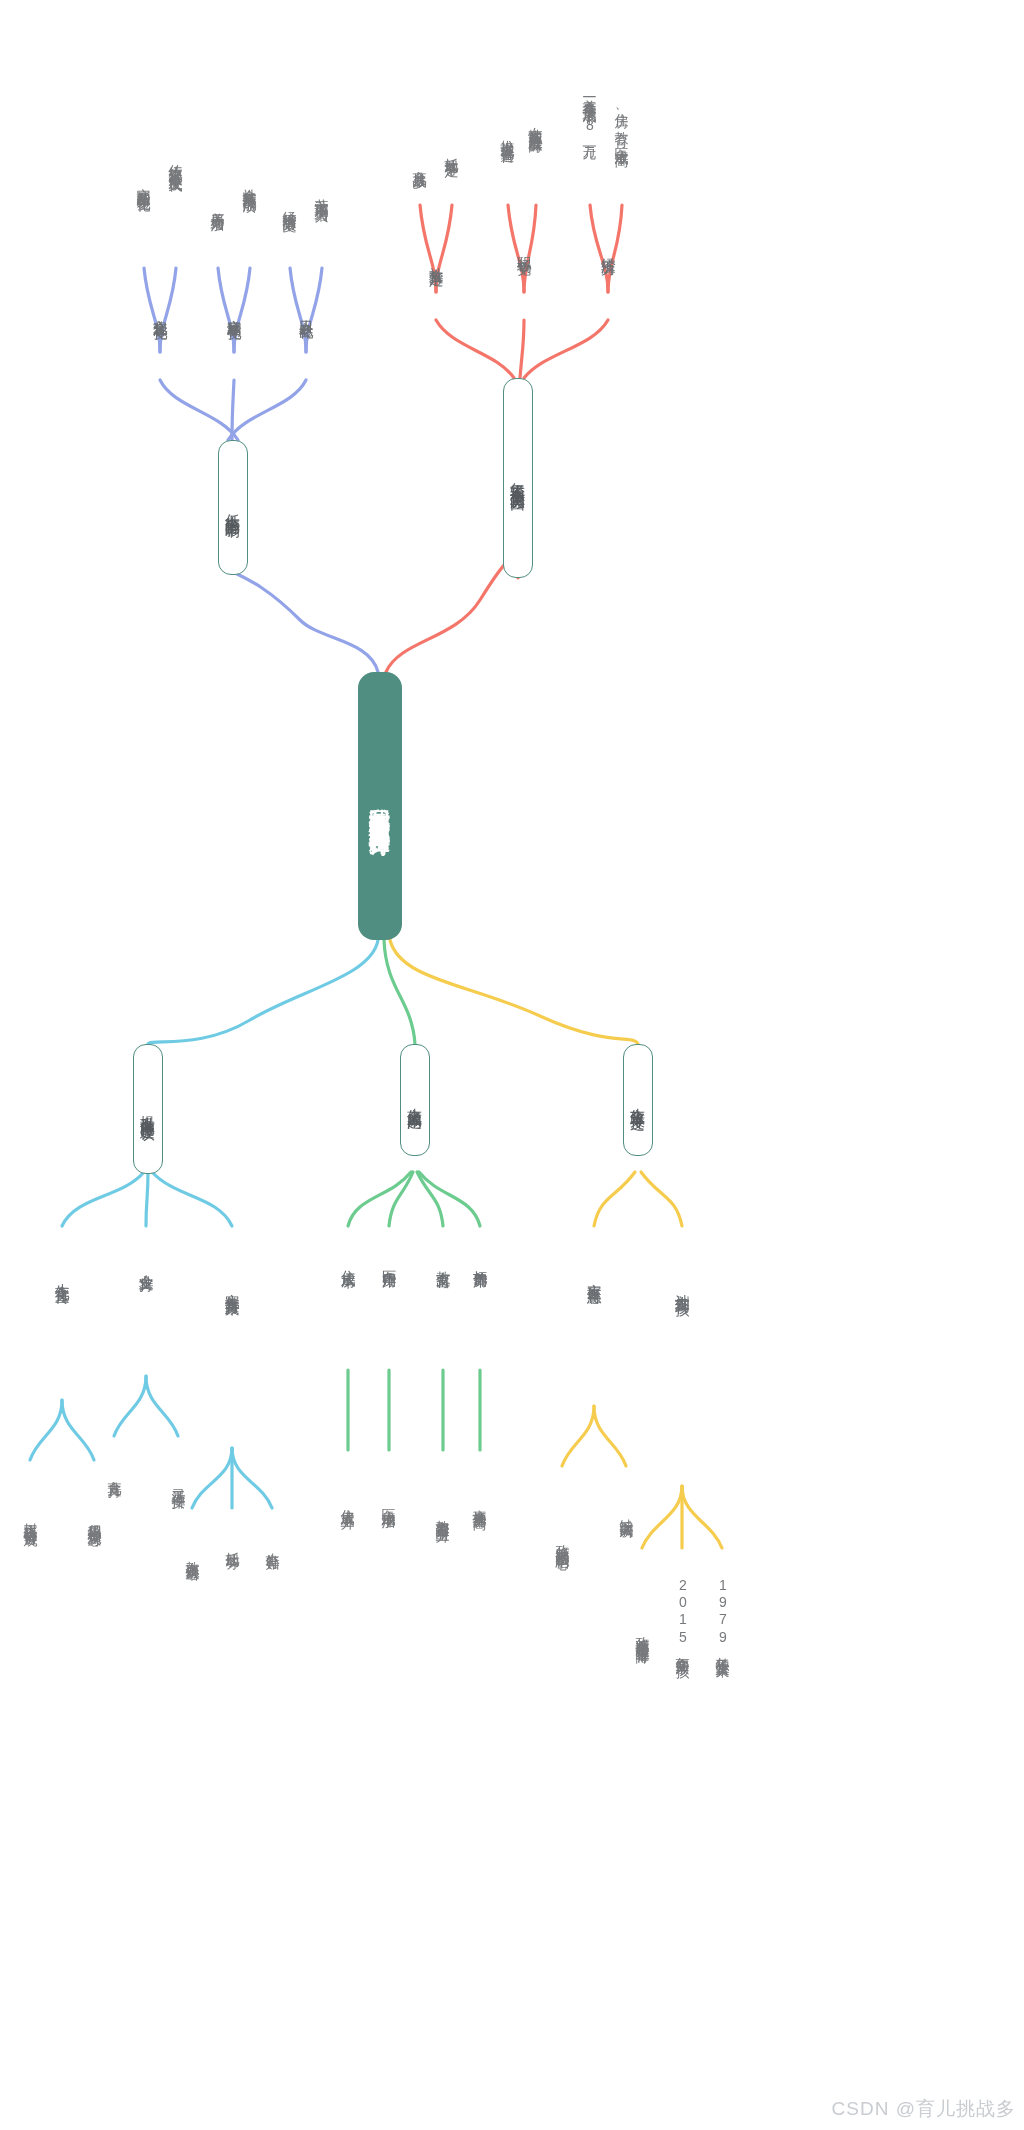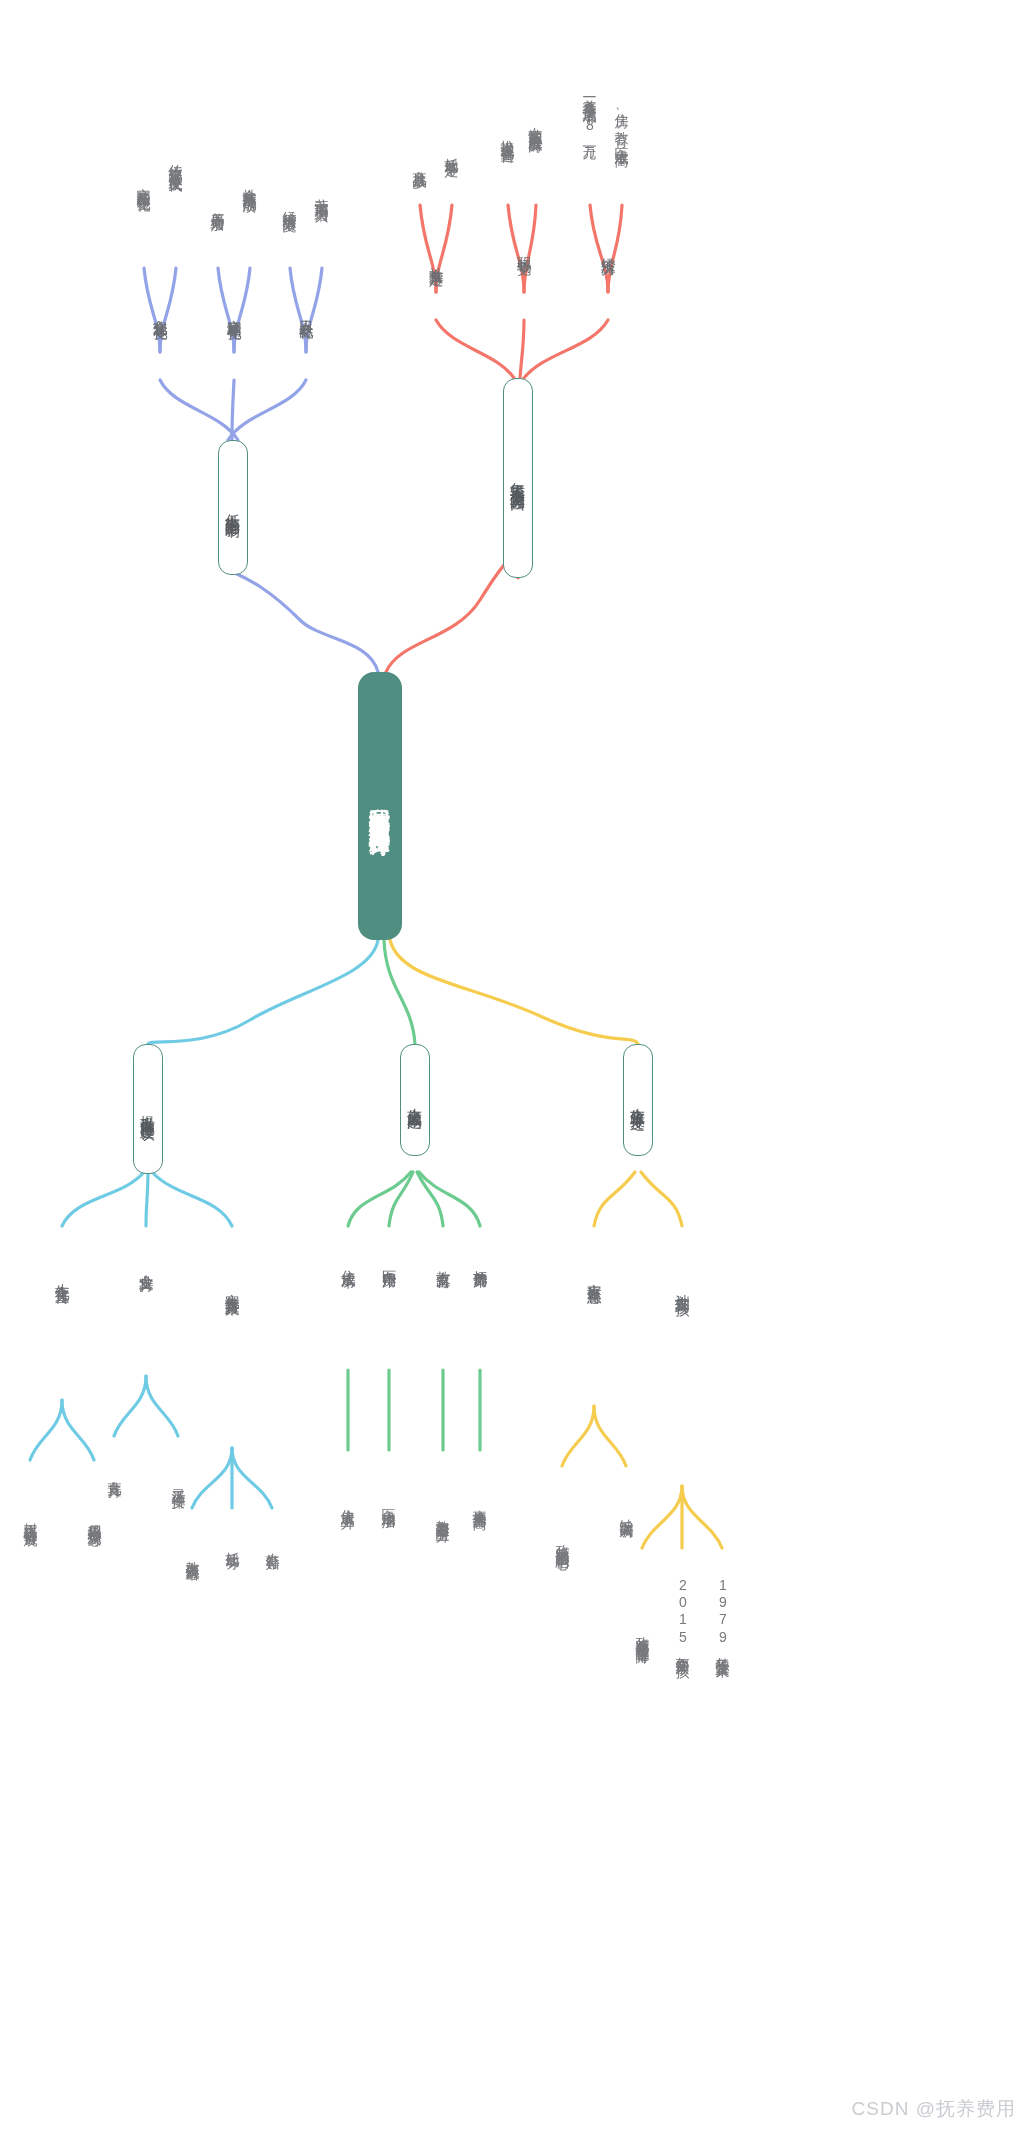--- a/index.html
+++ b/index.html
@@ -285,15 +285,15 @@
   <div class="node leaf sub" style="left:633px;top:1548px;height:170px;">
     <span>政策调整未扭转生育率下降</span>
   </div>
   <div class="node leaf sub" style="left:617px;top:1466px;height:92px;">
     <span>缺乏深入调研</span>
   </div>
   <div class="node leaf sub" style="left:553px;top:1466px;height:148px;">
     <span>政策频繁变动影响信心</span>
   </div>
 
-  <div class="watermark">CSDN @抚养费用</div>
+  <div class="watermark">CSDN @育儿挑战多</div>
 
 </div>
 
 </body></html>

